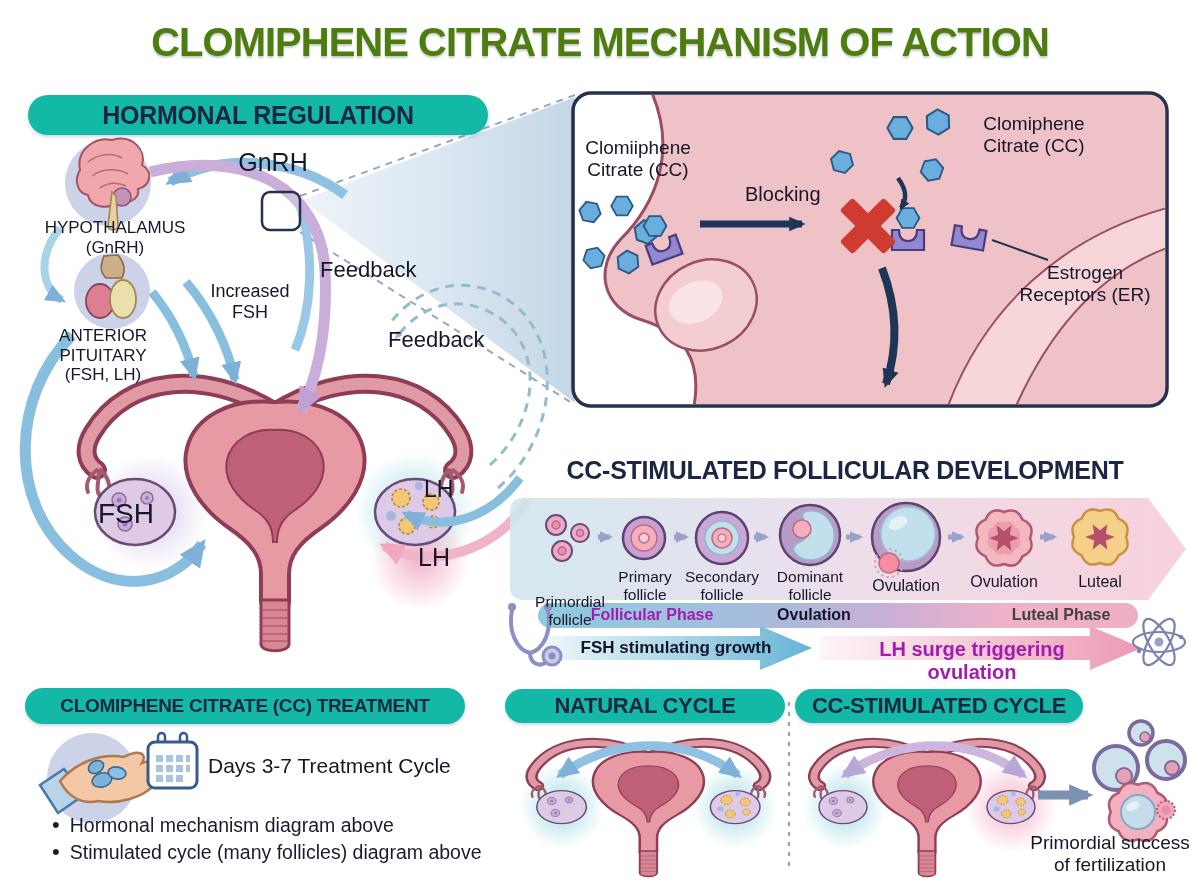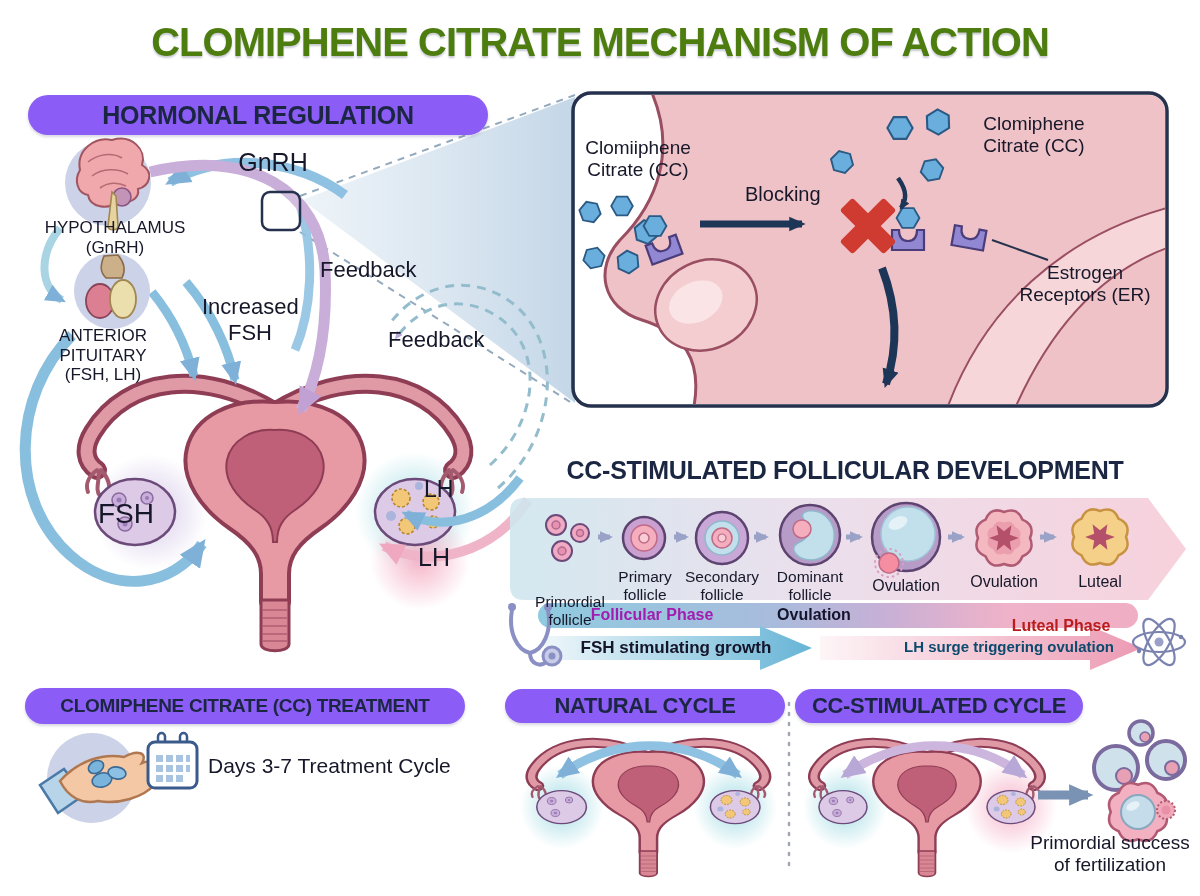--- a/index.html
+++ b/index.html
@@ -1,21 +1,21 @@
 <!DOCTYPE html>
 <html><head>
 <meta charset="utf-8">
 <style>
   html,body{margin:0;padding:0;background:#e8e8ee;}
   .page{position:relative;width:1200px;height:896px;background:#ffffff;overflow:hidden;
         font-family:"Liberation Sans", sans-serif;color:#1b1b2e;}
   .abs{position:absolute;}
   .main-title{left:0;top:20px;width:1200px;text-align:center;font-size:40px;font-weight:800;
         letter-spacing:-1px;color:#4d7c0f;text-shadow:0 2px 2px rgba(27,39,66,.25);}
-  .pill{background:#8b5cf6;border-radius:20px;display:flex;align-items:center;justify-content:center;
+  .pill{background:#14b8a6;border-radius:20px;display:flex;align-items:center;justify-content:center;
         font-weight:800;color:#1b2742;letter-spacing:-.3px;box-shadow:0 2px 3px rgba(90,95,140,.25);}
   .lbl{line-height:1.16;}
   .center{text-align:center;}
   .navy{color:#17172a;}
   svg{display:block;}
   .bullet-row{display:flex;gap:10px;font-size:19.5px;align-items:flex-start;}
   .bullet-dot::before{content:"•";font-size:22px;line-height:1;}
 </style>
 </head>
 <body>
@@ -351,21 +351,21 @@
   <div class="abs main-title">CLOMIPHENE CITRATE MECHANISM OF ACTION</div>
 
   <div class="abs pill" style="left:28px;top:95px;width:460px;height:40px;font-size:25px;">HORMONAL REGULATION</div>
   <div class="abs pill" style="left:25px;top:688px;width:440px;height:36px;font-size:19px;">CLOMIPHENE CITRATE (CC) TREATMENT</div>
   <div class="abs pill" style="left:505px;top:689px;width:280px;height:34px;font-size:22px;">NATURAL CYCLE</div>
   <div class="abs pill" style="left:795px;top:689px;width:288px;height:34px;font-size:22px;">CC-STIMULATED CYCLE</div>
 
   <div class="abs lbl navy center" style="left:228px;top:148px;width:90px;font-size:25px;">GnRH</div>
   <div class="abs lbl navy" style="left:320px;top:257px;font-size:22px;">Feedback</div>
   <div class="abs lbl navy" style="left:388px;top:327px;font-size:22px;">Feedback</div>
-  <div class="abs lbl navy center" style="left:202px;top:294px;width:96px;font-size:22px;text-align:center;">
+  <div class="abs lbl navy center" style="left:202px;top:281px;width:96px;font-size:18px;text-align:center;">
     <span>Increased</span><br>
     <span>FSH</span>
   </div>
   <div class="abs lbl navy center" style="left:33px;top:326px;width:140px;font-size:17px;">
     <span>ANTERIOR</span><br>
     <span>PITUITARY</span><br>
     <span>(FSH, LH)</span>
   </div>
   <div class="abs lbl navy center" style="left:40px;top:218px;width:150px;font-size:17px;">
     <span>HYPOTHALAMUS</span><br>
@@ -393,24 +393,32 @@
   <div class="abs lbl navy center" style="left:528px;top:568px;width:84px;font-size:15.5px;margin-top:25px;">Primordial follicle</div>
   <div class="abs lbl navy center" style="left:603px;top:568px;width:84px;font-size:15.5px;">Primary follicle</div>
   <div class="abs lbl navy center" style="left:680px;top:568px;width:84px;font-size:15.5px;">Secondary follicle</div>
   <div class="abs lbl navy center" style="left:768px;top:568px;width:84px;font-size:15.5px;">Dominant follicle</div>
   <div class="abs lbl navy center" style="left:856px;top:577px;width:100px;font-size:16px;">Ovulation</div>
   <div class="abs lbl navy center" style="left:954px;top:573px;width:100px;font-size:16px;">Ovulation</div>
   <div class="abs lbl navy center" style="left:1050px;top:573px;width:100px;font-size:16px;">Luteal</div>
 
   <div class="abs lbl center" style="left:572px;top:606px;width:160px;font-size:16px;font-weight:600;color:#a21caf;">Follicular Phase</div>
   <div class="abs lbl center" style="left:744px;top:606px;width:140px;font-size:16px;font-weight:600;color:#14142a;">Ovulation</div>
-  <div class="abs lbl center" style="left:981px;top:606px;width:160px;font-size:16px;font-weight:600;color:#b91c1c;margin-top:11px;">Luteal Phase</div>
+  <div class="abs lbl center" style="left:981px;top:606px;width:160px;font-size:16px;font-weight:600;color:#404040;">Luteal Phase</div>
   <div class="abs lbl center" style="left:576px;top:638px;width:200px;font-size:17px;font-weight:600;color:#14142a;">FSH stimulating growth</div>
-  <div class="abs lbl center" style="left:884px;top:638px;width:250px;font-size:15px;font-weight:600;color:#0c4a6e;">LH surge triggering ovulation</div>
+  <div class="abs lbl center" style="left:847px;top:638px;width:250px;font-size:20px;font-weight:600;color:#a21caf;">LH surge triggering ovulation</div>
 
   <div class="abs lbl navy" style="left:208px;top:754px;font-size:21px;">Days 3-7 Treatment Cycle</div>
+  <div class="abs bullet-row" style="left:52px;top:814px;width:430px;">
+    <span class="bullet-dot"></span>
+    <span>Hormonal mechanism diagram above</span>
+  </div>
+  <div class="abs bullet-row" style="left:52px;top:841px;width:440px;">
+    <span class="bullet-dot"></span>
+    <span>Stimulated cycle (many follicles) diagram above</span>
+  </div>
 
   <div class="abs lbl navy center" style="left:1020px;top:832px;width:180px;font-size:19px;">
     <span>Primordial success</span><br>
     <span>of fertilization</span>
   </div>
 
 </div>
 
 </body></html>

